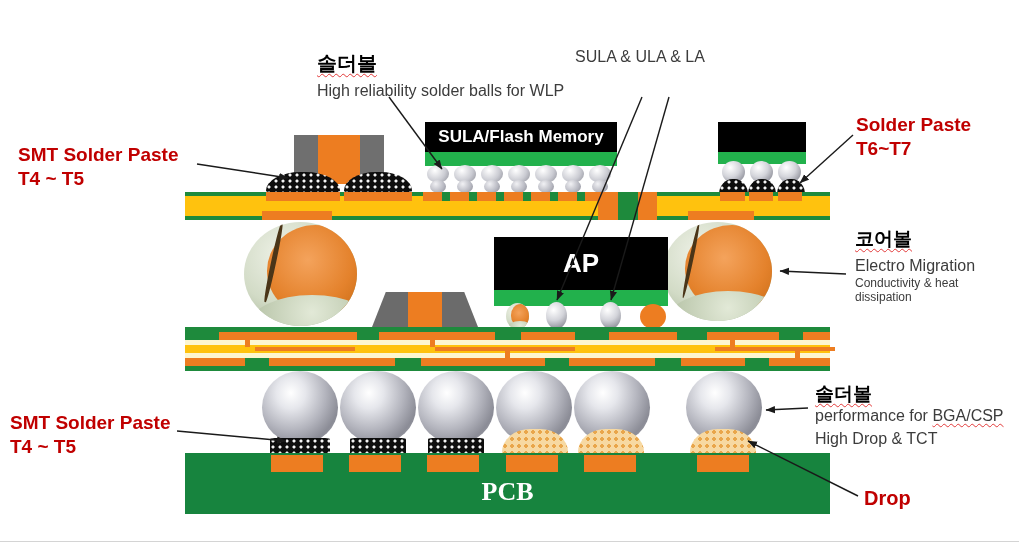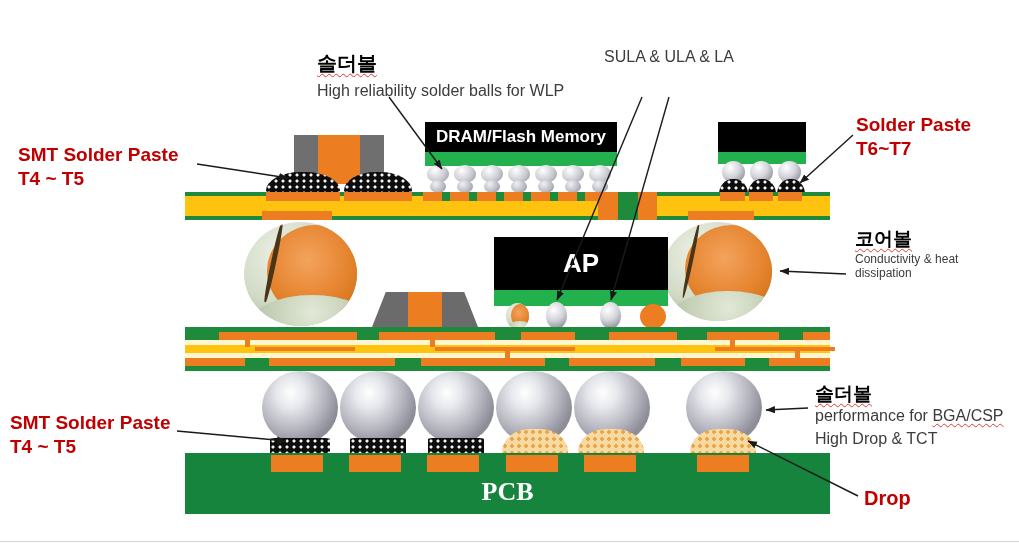--- a/index.html
+++ b/index.html
@@ -71,35 +71,36 @@
 <body>
 
 <div class="stage">
 
   <div class="abs" style="left:317px; top:50px;">
     <div class="kr-head">솔더볼</div>
     <div class="desc" style="margin-top:5px;">High reliability solder balls for WLP</div>
   </div>
 
   <div class="abs" style="left:575px; top:43px;">
-    <div class="desc" style="margin-top:5px;margin-left:29px;">SULA &amp; ULA &amp; LA</div>
+    <div class="desc" style="margin-top:5px;">SULA &amp; ULA &amp; LA</div>
   </div>
 
   <div class="abs red-lbl" style="left:18px; top:143px;">
     <div>SMT Solder Paste</div>
     <div>T4 ~ T5</div>
   </div>
 
   <div class="abs red-lbl" style="left:856px; top:113px;">
     <div>Solder Paste</div>
     <div>T6~T7</div>
   </div>
 
   <div class="abs" style="left:855px; top:226px; width:164px;">
     <div class="kr-head" style="font-size:19px;">코어볼</div>
+    <div class="desc" style="margin-top:5px;">Electro Migration</div>
     <div class="desc-wrap" style="width:160px;">Conductivity &amp; heat dissipation</div>
   </div>
 
   <div class="abs" style="left:815px; top:381px;">
     <div class="kr-head" style="font-size:19px;">솔더볼</div>
     <div class="desc"><span>performance for </span><span class="wavy">BGA/CSP</span></div>
     <div class="desc" style="margin-top:4px;">High Drop &amp; TCT</div>
   </div>
 
   <div class="abs red-lbl" style="left:10px; top:411px;">
@@ -110,21 +111,21 @@
   <div class="abs red-lbl" style="left:864px; top:486px; font-size:20px;">Drop</div>
 
   <div>
     <div class="passive-gray" style="left:294px; top:135px; width:24px; height:49px;"></div>
     <div class="passive-orange" style="left:318px; top:135px; width:42px; height:49px;"></div>
     <div class="passive-gray" style="left:360px; top:135px; width:24px; height:49px;"></div>
   </div>
   <div class="paste" style="left:266px; top:172px; width:74px; height:20px;"></div>
   <div class="paste" style="left:344px; top:172px; width:68px; height:20px;"></div>
 
-  <div class="chip-black abs" style="left:425px; top:122px; width:192px; height:30px; font-size:17px;">DRAM/Flash Memory</div>
+  <div class="chip-black abs" style="left:425px; top:122px; width:192px; height:30px; font-size:17px;">SULA/Flash Memory</div>
   <div class="chip-green abs" style="left:425px; top:152px; width:192px; height:14px;"></div>
   <div>
     <div class="micro-ball" style="left:426px; top:165px;"></div>
     <div class="micro-ball" style="left:453px; top:165px;"></div>
     <div class="micro-ball" style="left:480px; top:165px;"></div>
     <div class="micro-ball" style="left:507px; top:165px;"></div>
     <div class="micro-ball" style="left:534px; top:165px;"></div>
     <div class="micro-ball" style="left:561px; top:165px;"></div>
     <div class="micro-ball" style="left:588px; top:165px;"></div>
   </div>

